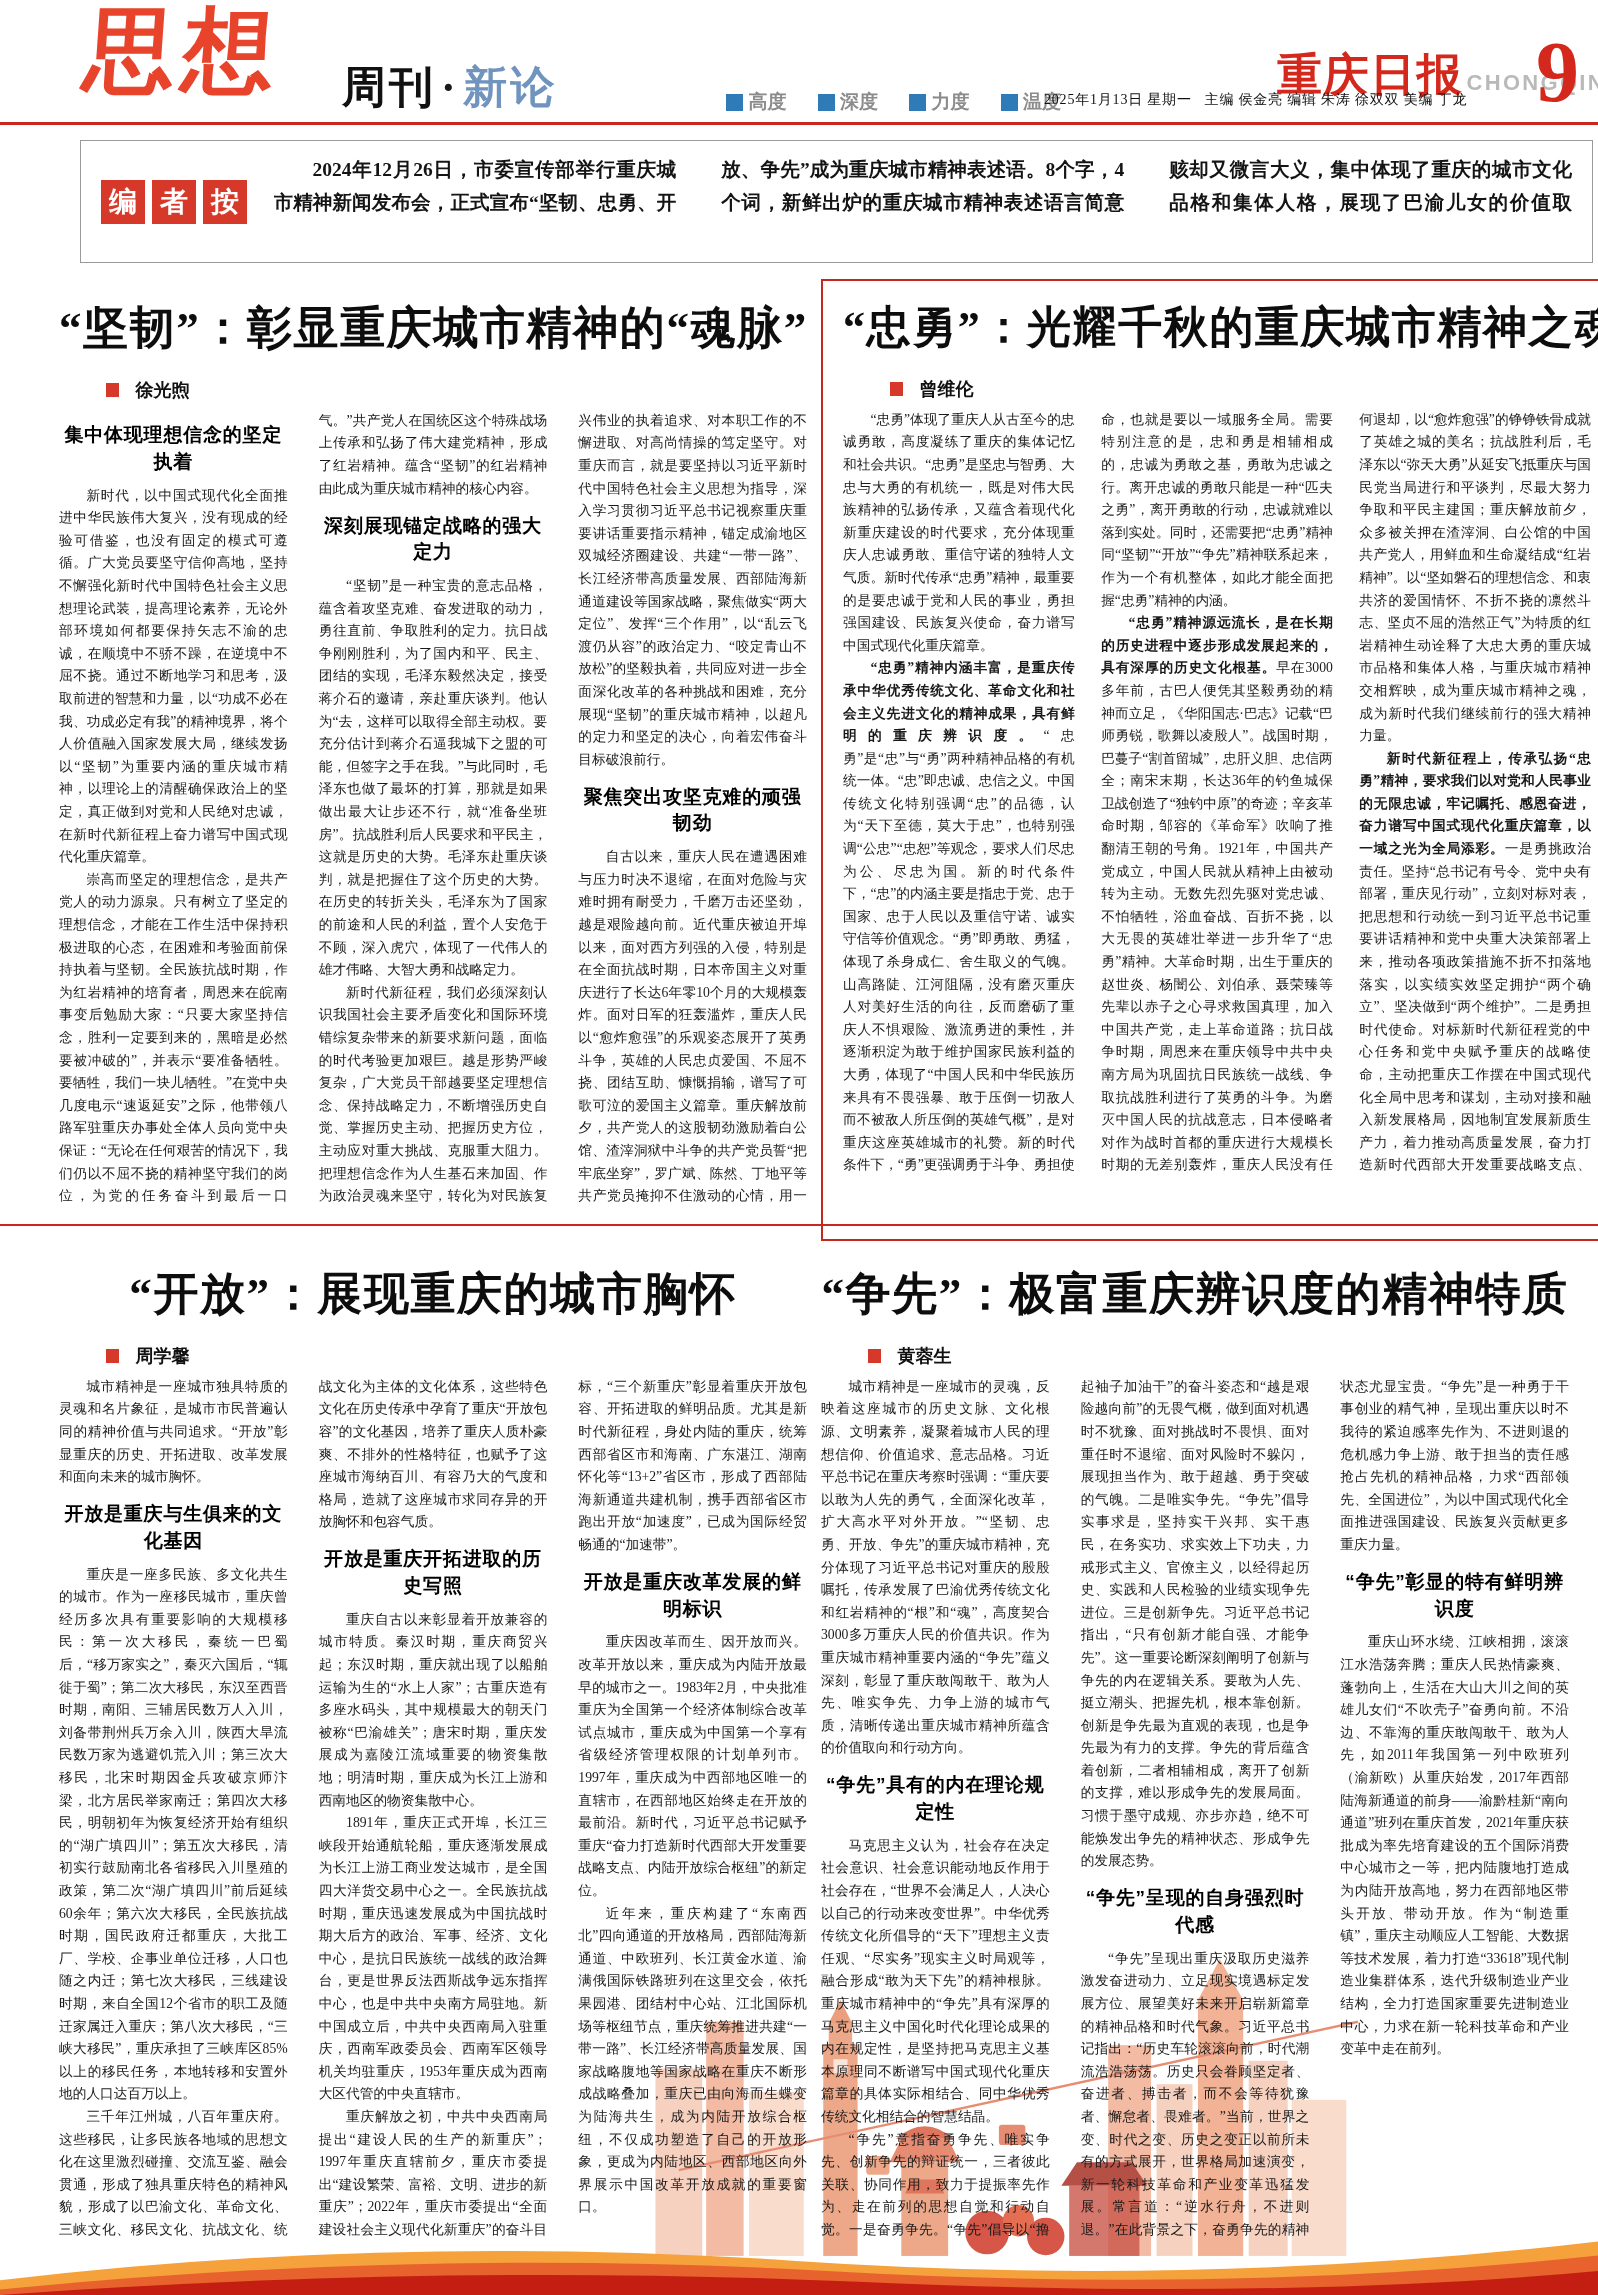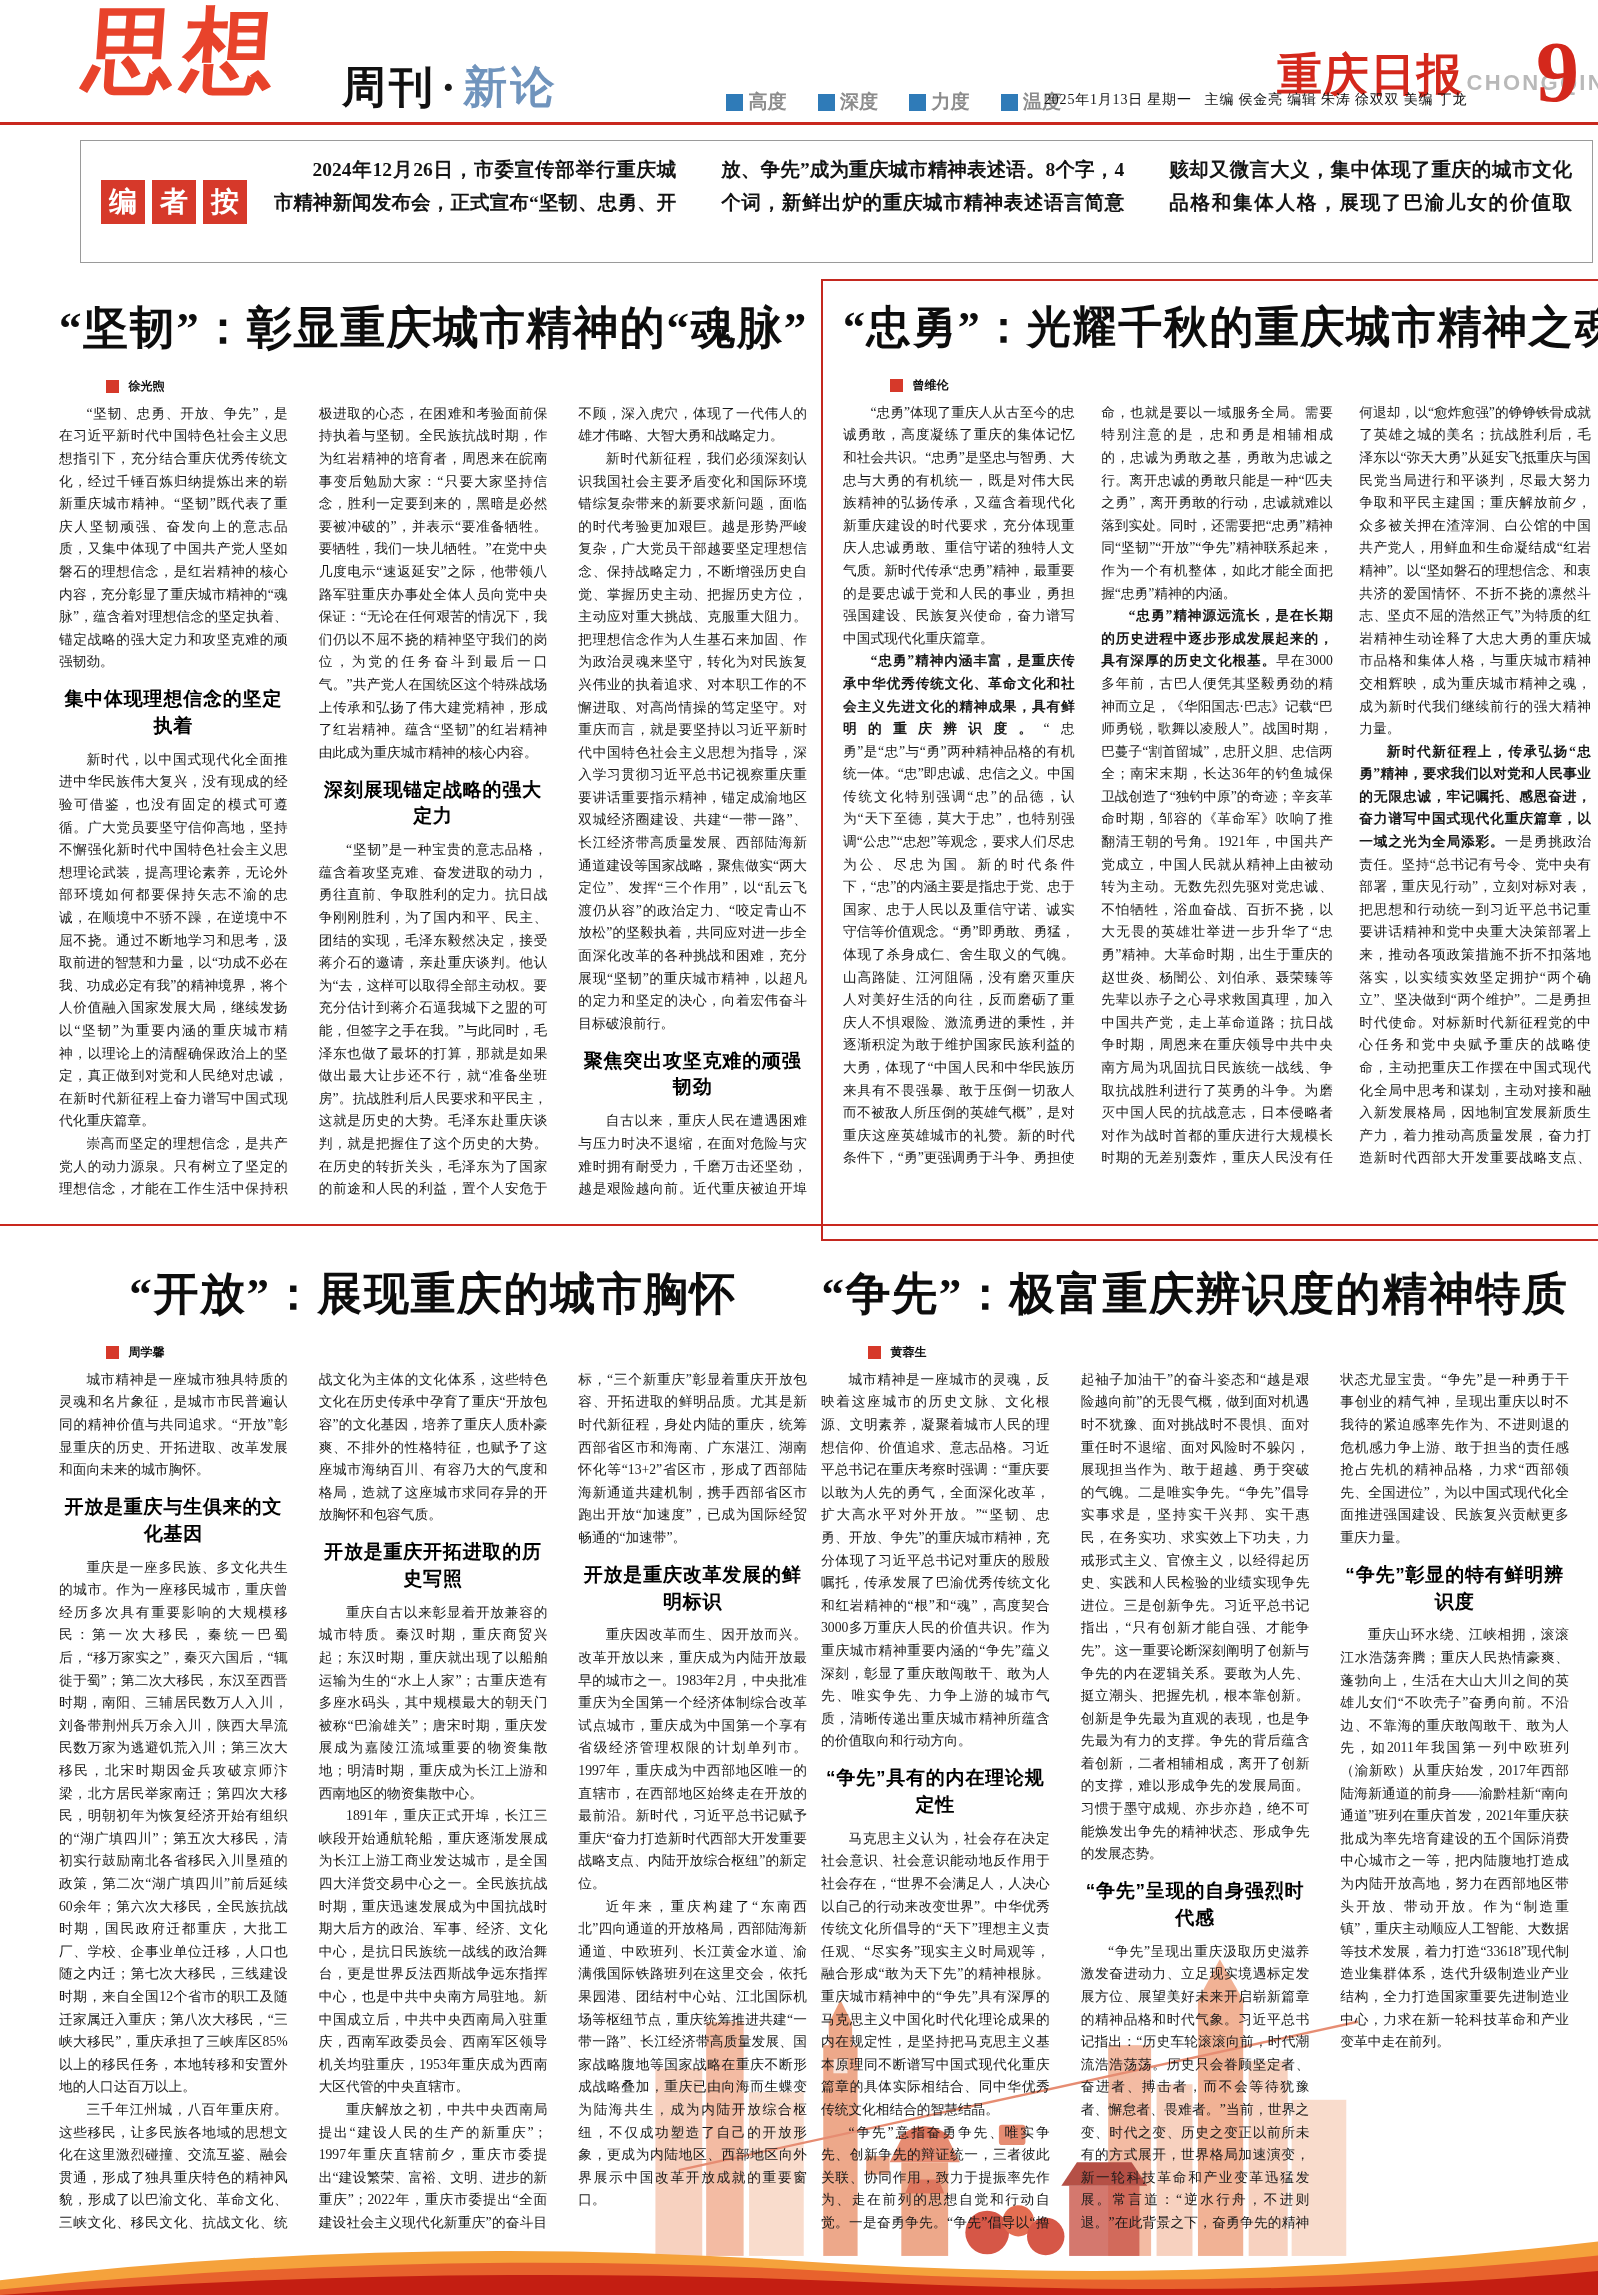--- a/index.html
+++ b/index.html
@@ -38,21 +38,21 @@
     width:44px; height:44px; background:#d6392a; color:#ffffff; font-size:28px; font-weight:bold;
     display:flex; align-items:center; justify-content:center;
   }
   .editor-text {
     flex:1; font-size:19.5px; font-weight:bold; line-height:33px; text-align:justify;
     column-count:3; column-gap:45px; height:98px; overflow:hidden; text-indent:2em; color:#141414;
   }
   
   .article { position:absolute; z-index:2;margin-top:21px; }
   .headline { text-align:center; font-size:45px; font-weight:900; letter-spacing:1.6px; color:#0d0d0d; white-space:nowrap; }
-  .byline { margin:20px 0 7.8px 3.1px; font-size:12px; font-weight:bold; display:flex; align-items:center; gap:9px;padding-left:44px; }
+  .byline { margin:20px 0 7.8px 3.1px; font-size:18px; font-weight:bold; display:flex; align-items:center; gap:16px;padding-left:44px; }
   .byline .bullet { width:13.3px; height:13.3px; background:#d6392a; display:inline-block; }
   .article-body {
     column-count:3; column-gap:31px; column-fill:auto;
     font-size:13.7px; line-height:22.6px; text-align:justify; color:#191919; overflow:hidden;
   }
   .article-body p.para { text-indent:2em; }
   .article-body p.para b.lead { font-weight:900; }
   .article-body h3.subhead {
     font-size:19px; font-weight:900; text-align:center; line-height:26.5px;
     margin:12.5px 0 9.4px; color:#000;
@@ -122,21 +122,20 @@
     <div class="editor-text">2024年12月26日，市委宣传部举行重庆城市精神新闻发布会，正式宣布“坚韧、忠勇、开放、争先”成为重庆城市精神表述语。8个字，4个词，新鲜出炉的重庆城市精神表述语言简意赅却又微言大义，集中体现了重庆的城市文化品格和集体人格，展现了巴渝儿女的价值取向、行为取向，吹响了重庆精神立德、人文立城的集结号。如何全面理解重庆城市精神的深刻内涵？就此，重庆日报约请了相关专家撰写理论文章，推出策划专版，与读者共享。</div>
   </div>
 
   <div class="article" id="article-0">
       <h2 class="headline">“坚韧”：彰显重庆城市精神的“魂脉”</h2>
       <div class="byline">
         <span class="bullet"></span>
         <span>徐光煦</span>
       </div>
       <div class="article-body">
-        <p class="para">“坚韧、忠勇、开放、争先”，是在习近平新时代中国特色社会主义思想指引下，充分结合重庆优秀传统文化，经过千锤百炼归纳提炼出来的崭新重庆城市精神。“坚韧”既代表了重庆人坚韧顽强、奋发向上的意志品质，又集中体现了中国共产党人坚如磐石的理想信念，是红岩精神的核心内容，充分彰显了重庆城市精神的“魂脉”，蕴含着对理想信念的坚定执着、锚定战略的强大定力和攻坚克难的顽强韧劲。</p>
         <h3 class="subhead">集中体现理想信念的坚定执着</h3>
         <p class="para">新时代，以中国式现代化全面推进中华民族伟大复兴，没有现成的经验可借鉴，也没有固定的模式可遵循。广大党员要坚守信仰高地，坚持不懈强化新时代中国特色社会主义思想理论武装，提高理论素养，无论外部环境如何都要保持矢志不渝的忠诚，在顺境中不骄不躁，在逆境中不屈不挠。通过不断地学习和思考，汲取前进的智慧和力量，以“功成不必在我、功成必定有我”的精神境界，将个人价值融入国家发展大局，继续发扬以“坚韧”为重要内涵的重庆城市精神，以理论上的清醒确保政治上的坚定，真正做到对党和人民绝对忠诚，在新时代新征程上奋力谱写中国式现代化重庆篇章。</p>
         <p class="para">崇高而坚定的理想信念，是共产党人的动力源泉。只有树立了坚定的理想信念，才能在工作生活中保持积极进取的心态，在困难和考验面前保持执着与坚韧。全民族抗战时期，作为红岩精神的培育者，周恩来在皖南事变后勉励大家：“只要大家坚持信念，胜利一定要到来的，黑暗是必然要被冲破的”，并表示“要准备牺牲。要牺牲，我们一块儿牺牲。”在党中央几度电示“速返延安”之际，他带领八路军驻重庆办事处全体人员向党中央保证：“无论在任何艰苦的情况下，我们仍以不屈不挠的精神坚守我们的岗位，为党的任务奋斗到最后一口气。”共产党人在国统区这个特殊战场上传承和弘扬了伟大建党精神，形成了红岩精神。蕴含“坚韧”的红岩精神由此成为重庆城市精神的核心内容。</p>
         <h3 class="subhead">深刻展现锚定战略的强大定力</h3>
         <p class="para">“坚韧”是一种宝贵的意志品格，蕴含着攻坚克难、奋发进取的动力，勇往直前、争取胜利的定力。抗日战争刚刚胜利，为了国内和平、民主、团结的实现，毛泽东毅然决定，接受蒋介石的邀请，亲赴重庆谈判。他认为“去，这样可以取得全部主动权。要充分估计到蒋介石逼我城下之盟的可能，但签字之手在我。”与此同时，毛泽东也做了最坏的打算，那就是如果做出最大让步还不行，就“准备坐班房”。抗战胜利后人民要求和平民主，这就是历史的大势。毛泽东赴重庆谈判，就是把握住了这个历史的大势。在历史的转折关头，毛泽东为了国家的前途和人民的利益，置个人安危于不顾，深入虎穴，体现了一代伟人的雄才伟略、大智大勇和战略定力。</p>
         <p class="para">新时代新征程，我们必须深刻认识我国社会主要矛盾变化和国际环境错综复杂带来的新要求新问题，面临的时代考验更加艰巨。越是形势严峻复杂，广大党员干部越要坚定理想信念、保持战略定力，不断增强历史自觉、掌握历史主动、把握历史方位，主动应对重大挑战、克服重大阻力。把理想信念作为人生基石来加固、作为政治灵魂来坚守，转化为对民族复兴伟业的执着追求、对本职工作的不懈进取、对高尚情操的笃定坚守。对重庆而言，就是要坚持以习近平新时代中国特色社会主义思想为指导，深入学习贯彻习近平总书记视察重庆重要讲话重要指示精神，锚定成渝地区双城经济圈建设、共建“一带一路”、长江经济带高质量发展、西部陆海新通道建设等国家战略，聚焦做实“两大定位”、发挥“三个作用”，以“乱云飞渡仍从容”的政治定力、“咬定青山不放松”的坚毅执着，共同应对进一步全面深化改革的各种挑战和困难，充分展现“坚韧”的重庆城市精神，以超凡的定力和坚定的决心，向着宏伟奋斗目标破浪前行。</p>
         <h3 class="subhead">聚焦突出攻坚克难的顽强韧劲</h3>
         <p class="para">自古以来，重庆人民在遭遇困难与压力时决不退缩，在面对危险与灾难时拥有耐受力，千磨万击还坚劲，越是艰险越向前。近代重庆被迫开埠以来，面对西方列强的入侵，特别是在全面抗战时期，日本帝国主义对重庆进行了长达6年零10个月的大规模轰炸。面对日军的狂轰滥炸，重庆人民以“愈炸愈强”的乐观姿态展开了英勇斗争，英雄的人民忠贞爱国、不屈不挠、团结互助、慷慨捐输，谱写了可歌可泣的爱国主义篇章。重庆解放前夕，共产党人的这股韧劲激励着白公馆、渣滓洞狱中斗争的共产党员誓“把牢底坐穿”，罗广斌、陈然、丁地平等共产党员掩抑不住激动的心情，用一床红色的被单和几张纸剪的五角星，做成一面红旗藏在牢房地板下。重庆人民坚定必胜的信心，展现出来的英勇顽强、坚韧不拔的精神和韧劲，正是对重庆城市精神最好的诠释。</p>
       </div>
     </div>

